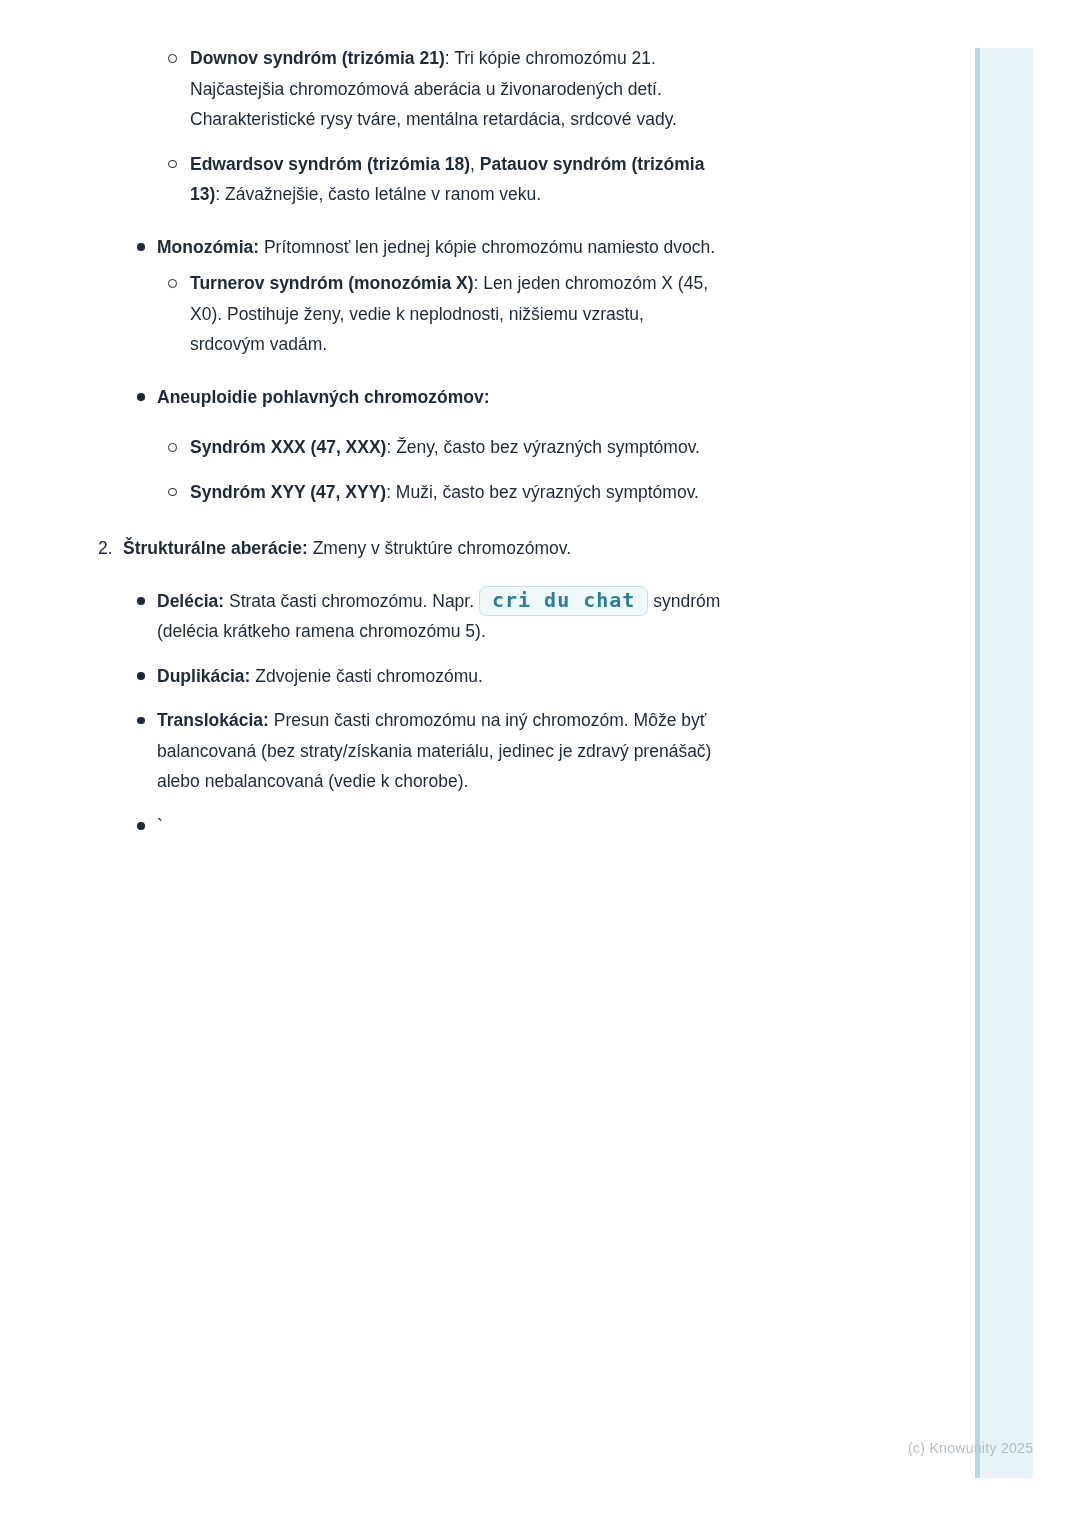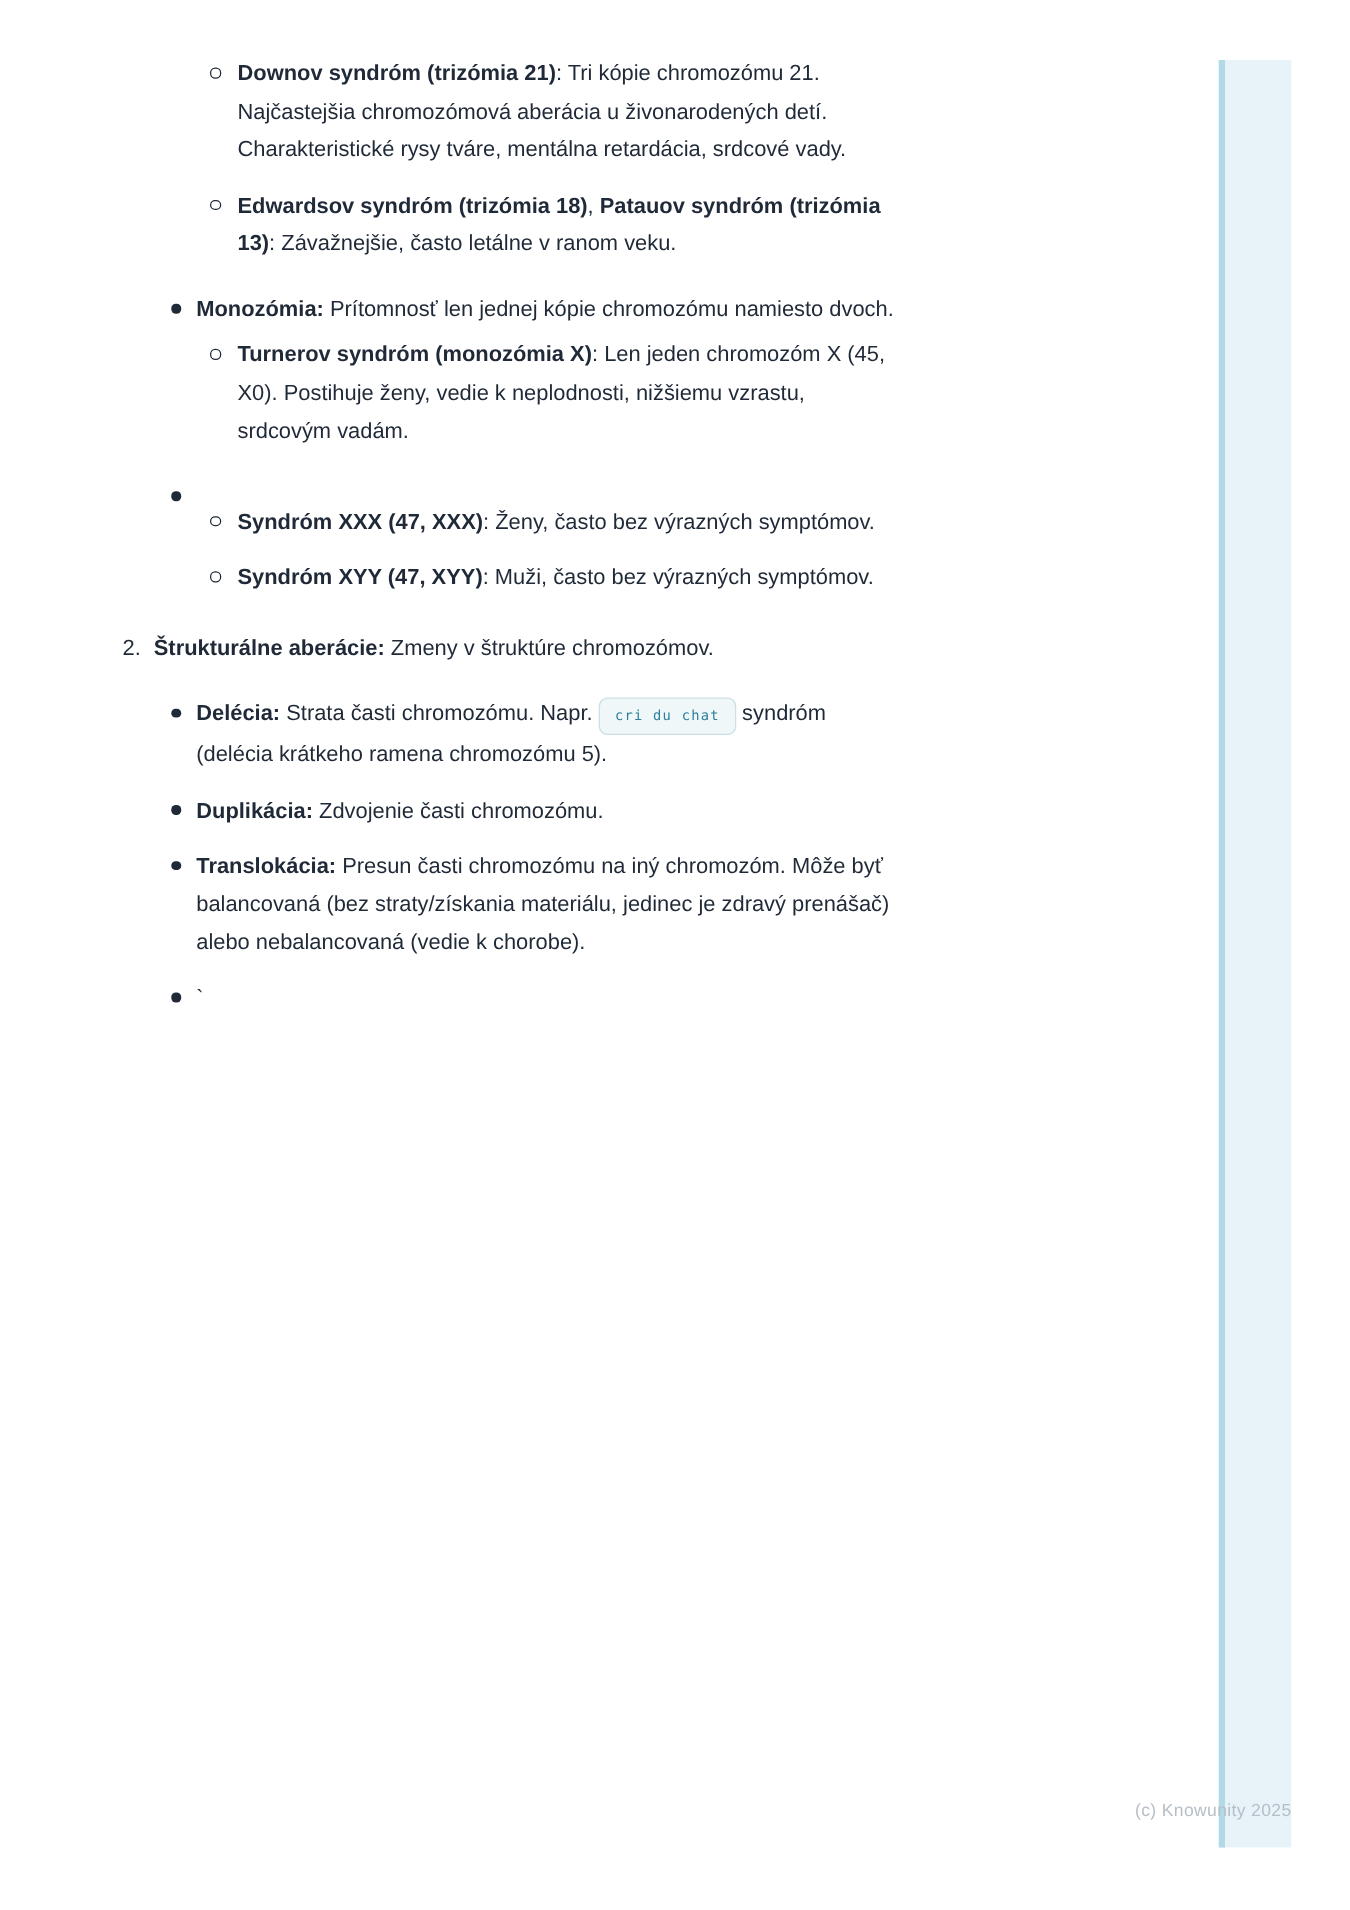--- a/index.html
+++ b/index.html
@@ -81,22 +81,22 @@
   .group-circle-top { margin-left: 70px; }
   .group-disc { margin-left: 39px; }
   .mt-item { margin-top: 14px; }
   .mt-group { margin-top: 22px; }
   .mt-parent { margin-top: 22px; }
   .num-item { display: flex; margin-top: 26px; }
   .num { flex: 0 0 auto; width: 25px; }
   .chip {
     display: inline-block;
     font-family: "DejaVu Sans Mono", "Liberation Mono", monospace;
-    font-weight: 400;
-    font-size: 11px;
+    font-weight: 700;
+    font-size: 20px;
     line-height: 23px;
     color: var(--chip-text);
     background: var(--chip-bg);
     border: 1.5px solid var(--chip-border);
     border-radius: 7px;
     padding: 2px 12px 3px;
     letter-spacing: 1px;
     vertical-align: baseline;
   }
 </style>
@@ -141,20 +141,21 @@
             </div>
           </div>
         </div>
       </div>
 
       <div class="li mt-parent">
         <span class="marker marker-disc">
             <span class="dot"></span>
           </span>
         <div class="body">
+          <div class="text"><strong>Aneuploidie pohlavných chromozómov:</strong></div>
           <div class="sub">
             <div class="li mt-item">
               <span class="marker marker-circle">
                   <span class="ring"></span>
                 </span>
               <div class="text"><strong>Syndróm XXX (47, XXX)</strong><span>: Ženy, často bez výrazných symptómov.</span></div>
             </div>
             <div class="li mt-item">
               <span class="marker marker-circle">
                   <span class="ring"></span>

